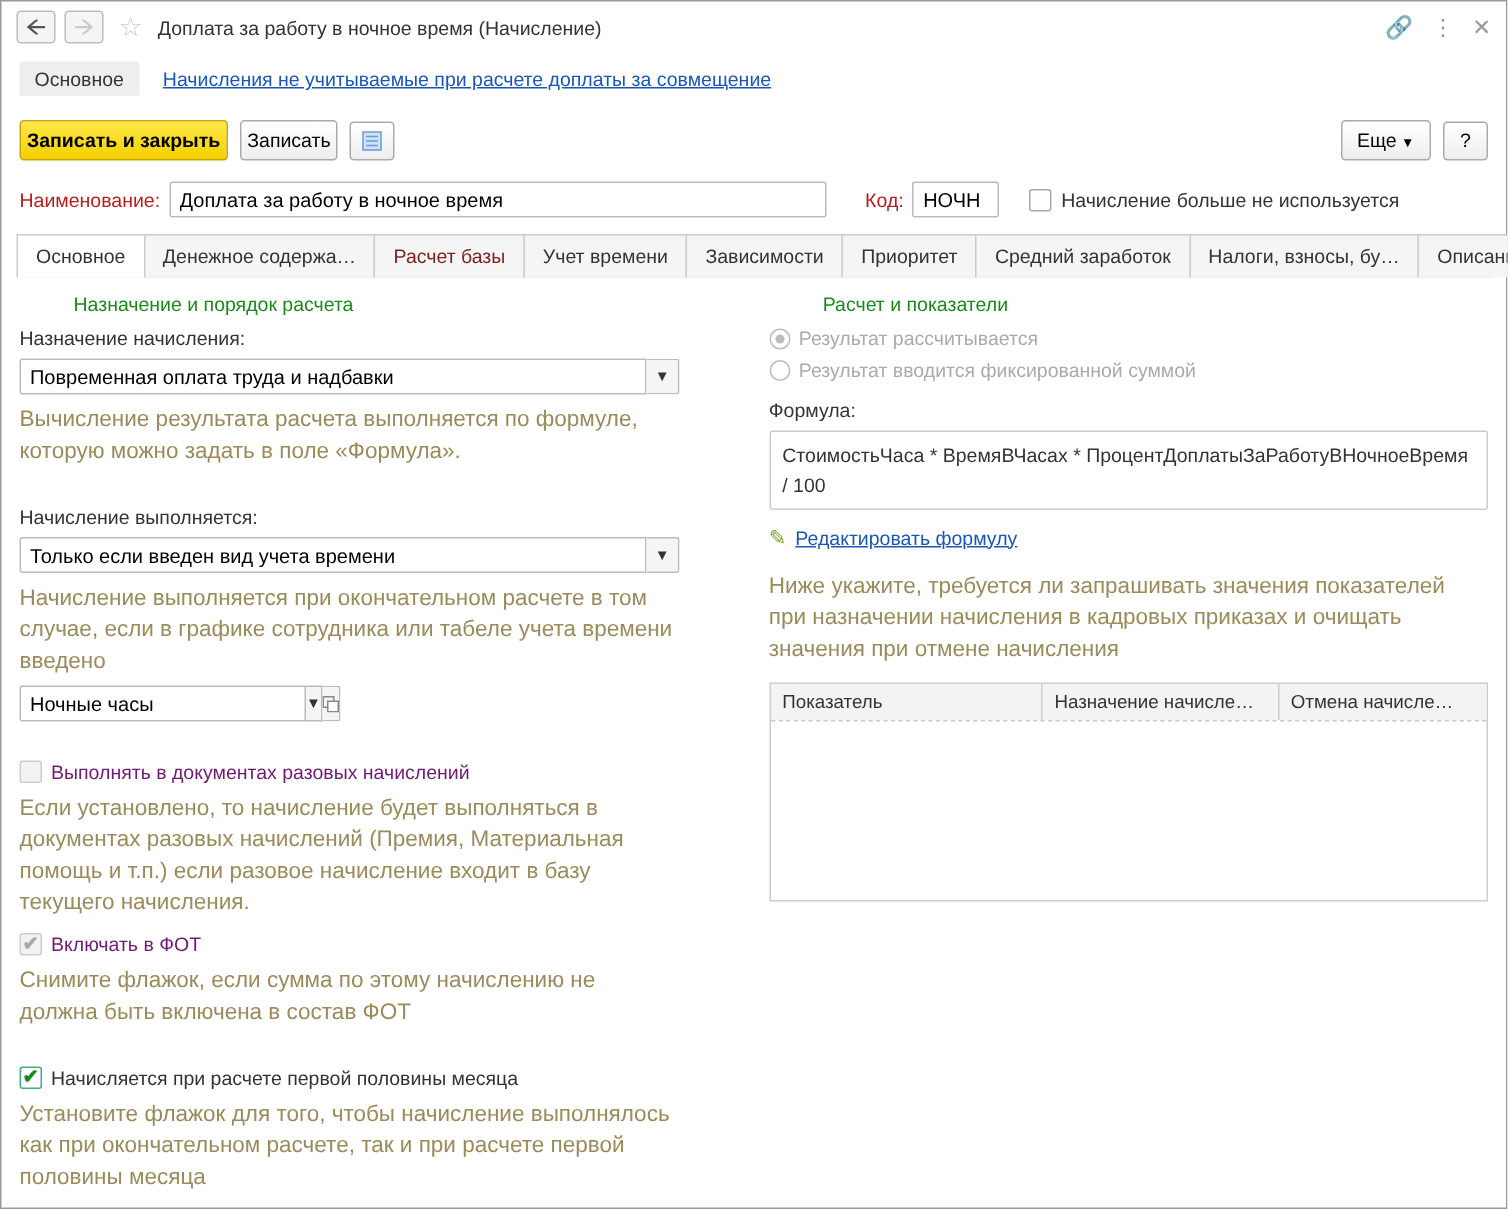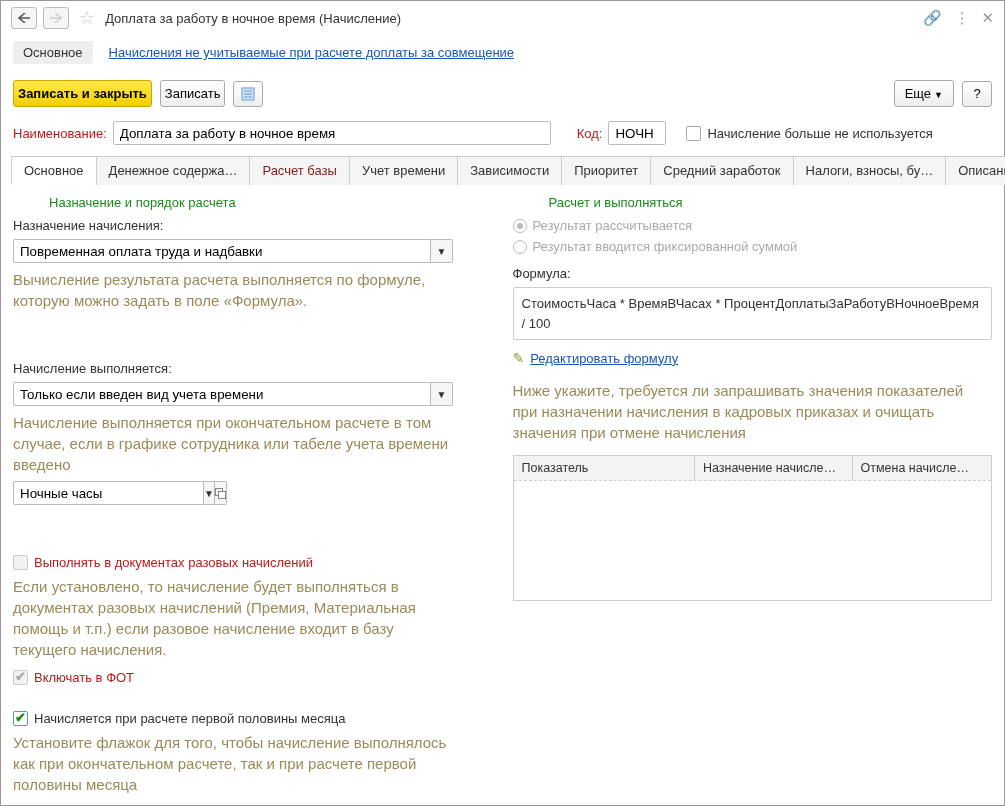--- a/index.html
+++ b/index.html
@@ -49,21 +49,21 @@
 .formula-box { border: 1px solid #ccc; padding: 6px 8px; border-radius: 2px; background: #fff; min-height: 48px; line-height: 1.5; }
 .edit-link { display: flex; align-items: center; gap: 6px; margin-top: 4px; }
 .edit-link a { color: #1a56b8; text-decoration: underline; cursor: pointer; }
 .pencil { color: #7a9f2e; font-size: 14px; }
 .table { border: 1px solid #ccc; margin-top: 6px; }
 .table-head { display: flex; background: #f3f3f3; }
 .th { padding: 5px 8px; border-right: 1px solid #ccc; font-size: 12.5px; white-space: nowrap; overflow: hidden; text-overflow: ellipsis; }
 .th:last-child { border-right: none; }
 .table-body { height: 120px; border-top: 1px dashed #ccc; }
 .label-std { color: #333; }
-.disabled-text { color: #b91c1c; }
+.disabled-text { color: #701a75; }
 .gap-block { height: 50px; }
 svg { display: block; }
 </style>
 </head>
 <body>
 
 <div class="window">
   <div class="titlebar">
     <span class="nav-btn">
       <svg width="12" height="10">
@@ -163,30 +163,31 @@
       <span class="checkbox-row">
         <span class="checkbox disabled"></span>
         <span class="disabled-text">Выполнять в документах разовых начислений</span>
       </span>
       <div class="hint" style="max-width:440px">Если установлено, то начисление будет выполняться в документах разовых начислений (Премия, Материальная помощь и т.п.) если разовое начисление входит в базу текущего начисления.</div>
 
       <span class="checkbox-row" style="margin-top:4px">
         <span class="checkbox disabled checked"></span>
         <span class="disabled-text">Включать в ФОТ</span>
       </span>
+      <div class="hint" style="max-width:440px">Снимите флажок, если сумма по этому начислению не должна быть включена в состав ФОТ</div>
 
       <span class="checkbox-row" style="margin-top:20px">
         <span class="checkbox checked"></span>
         <span>Начисляется при расчете первой половины месяца</span>
       </span>
       <div class="hint" style="max-width:440px">Установите флажок для того, чтобы начисление выполнялось как при окончательном расчете, так и при расчете первой половины месяца</div>
     </div>
 
     <div class="col">
-      <div class="section-title">Расчет и выполняться</div>
+      <div class="section-title">Расчет и показатели</div>
       <div class="radio-row">
         <span class="radio checked"></span>
         <span>Результат рассчитывается</span>
       </div>
       <div class="radio-row">
         <span class="radio"></span>
         <span>Результат вводится фиксированной суммой</span>
       </div>
       <label class="label-std" style="margin-top:6px">Формула:</label>
       <div class="formula-box">СтоимостьЧаса * ВремяВЧасах * ПроцентДоплатыЗаРаботуВНочноеВремя / 100</div>

